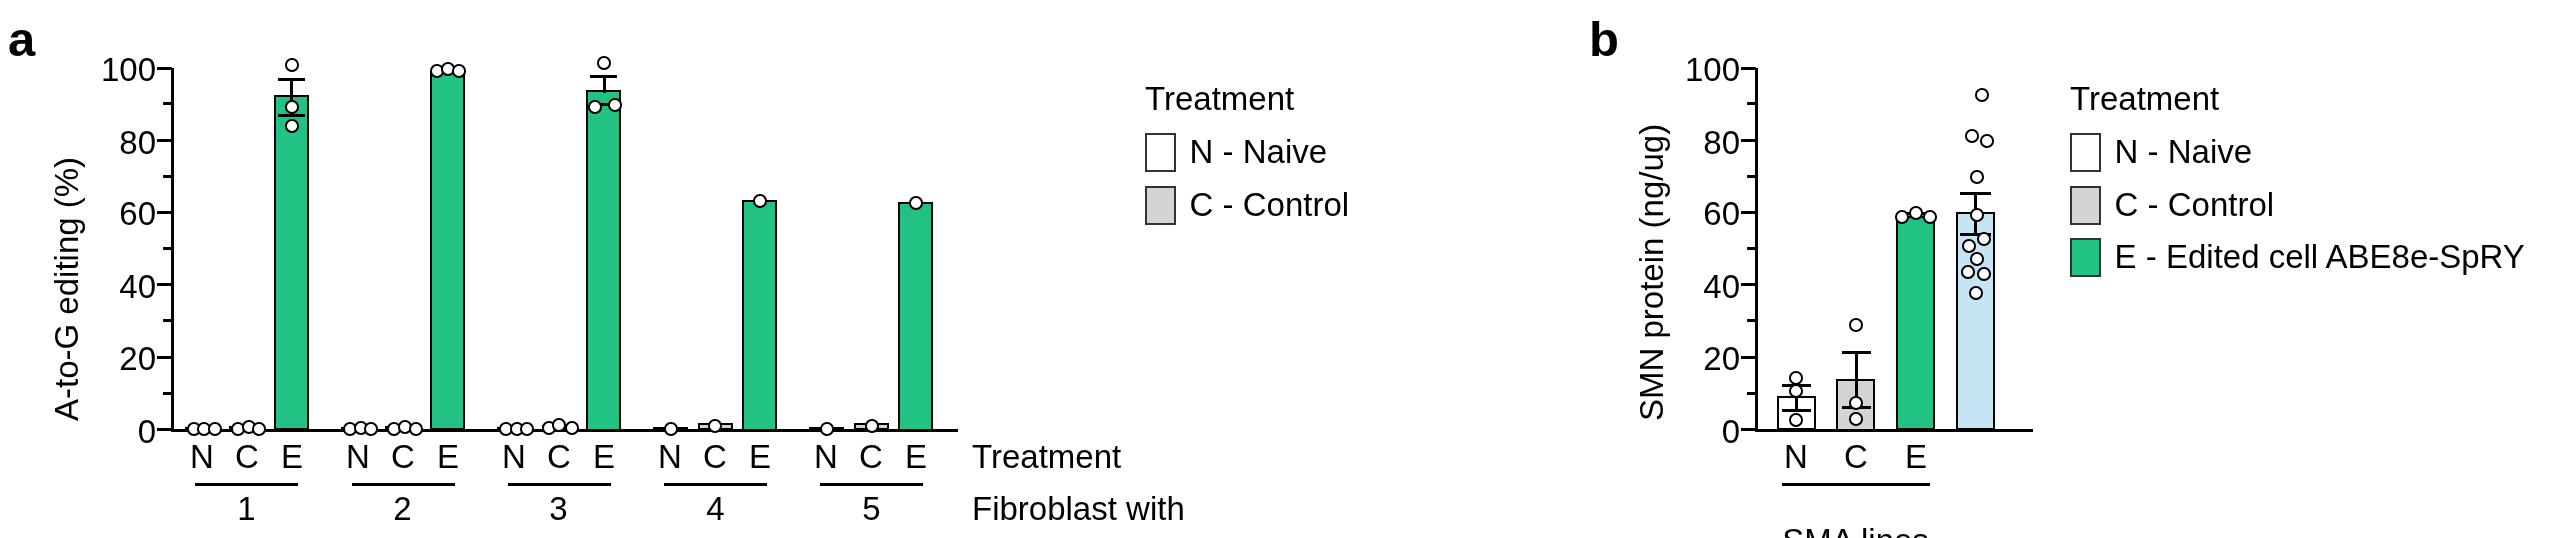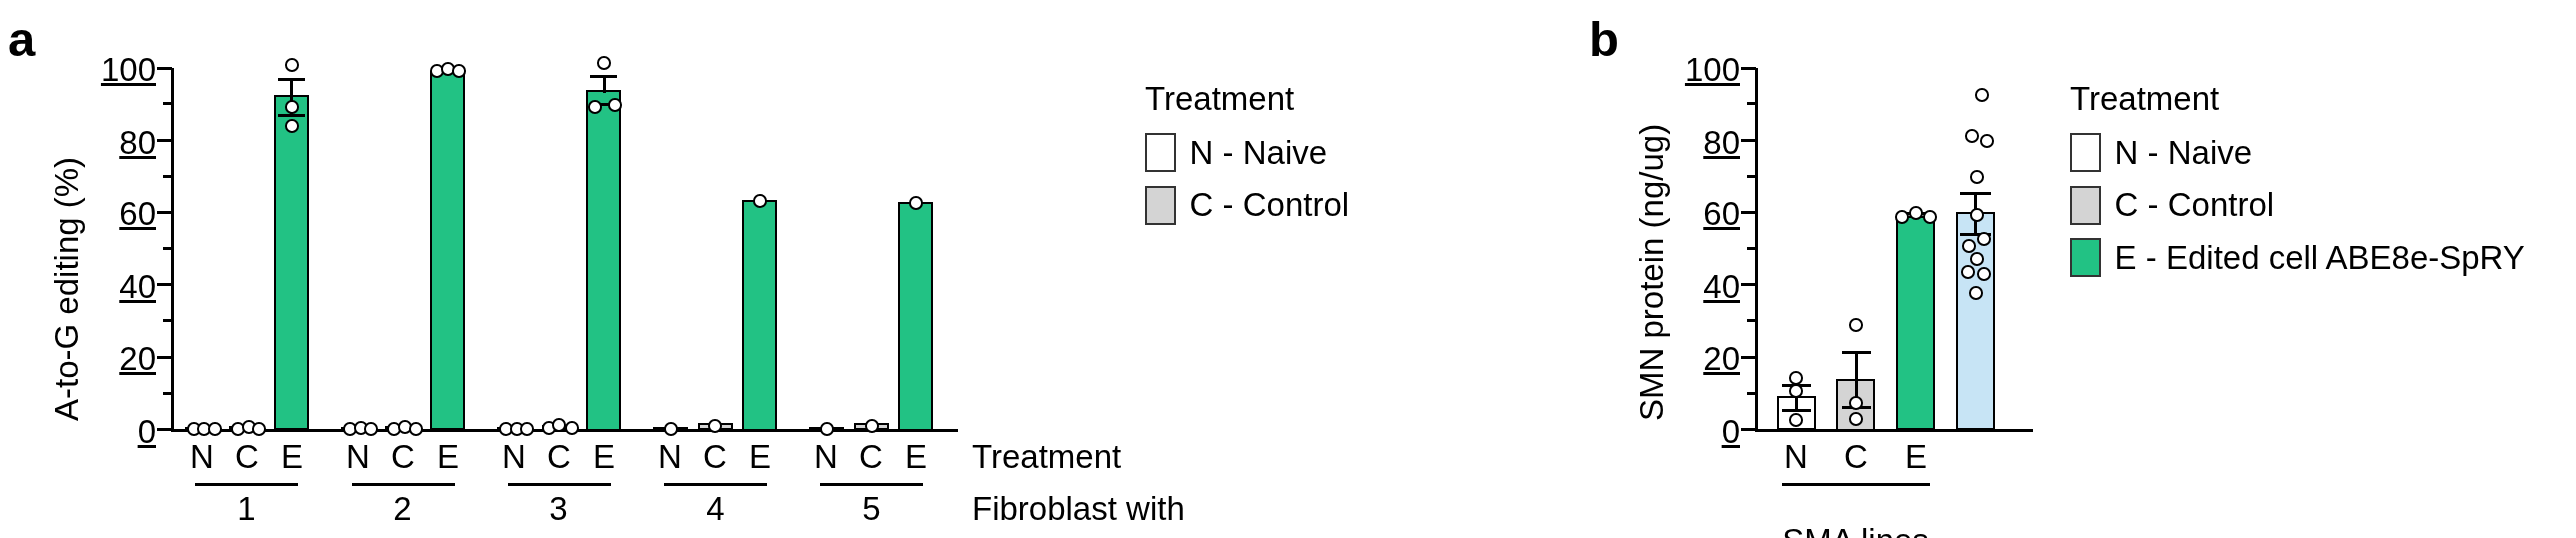--- a/index.html
+++ b/index.html
@@ -4,40 +4,40 @@
 <style>
   html,body{margin:0;padding:0;background:#ffffff;}
   body{width:2576px;height:538px;font-family:"Liberation Sans",sans-serif;color:#000;overflow:hidden;}
   .figure{position:relative;width:2576px;height:538px;background:#fff;}
 
   .panel-letter{position:absolute;font-weight:bold;font-size:49px;line-height:1;letter-spacing:-0.7px;}
 
   .axis-title{position:absolute;font-size:33px;white-space:nowrap;}
   .axis-title.vertical{transform-origin:0 0;transform:rotate(-90deg);}
 
-  .tick-label{position:absolute;font-size:33px;text-align:right;white-space:nowrap;text-decoration:underline;}
+  .tick-label{position:absolute;font-size:33px;text-align:right;white-space:nowrap;}
   .cat-label{position:absolute;font-size:33px;text-align:center;white-space:nowrap;}
   .group-label{position:absolute;font-size:33px;text-align:center;white-space:nowrap;}
   .side-label{position:absolute;font-size:33px;white-space:nowrap;}
 
   .axis-line{position:absolute;background:#000;}
   .tick{position:absolute;background:#000;}
 
   .bar{position:absolute;border:2.7px solid #000;box-sizing:border-box;}
 
   .dot{position:absolute;width:13.6px;height:13.6px;border:2.7px solid #000;border-radius:50%;background:#fff;box-sizing:border-box;}
 
   .err-stem{position:absolute;width:2.7px;background:#000;}
   .err-cap{position:absolute;height:2.7px;background:#000;}
 
   .bracket{position:absolute;height:2.7px;background:#000;}
 
   .legend{position:absolute;}
   .legend-title{font-size:33px;margin-bottom:15px;white-space:nowrap;}
-  .legend-row{display:flex;align-items:center;margin-bottom:13.6px;}
+  .legend-row{display:flex;margin-bottom:13.6px;}
   .legend-swatch{width:31px;height:39px;border:2.7px solid #333;box-sizing:border-box;margin-right:13.6px;flex:0 0 auto;}
   .legend-text{font-size:33px;white-space:nowrap;}
 </style>
 </head>
 <body>
 
 <div class="figure">
 
   <div class="panel-letter" style="left:8.1px;top:15px;">a</div>
 

